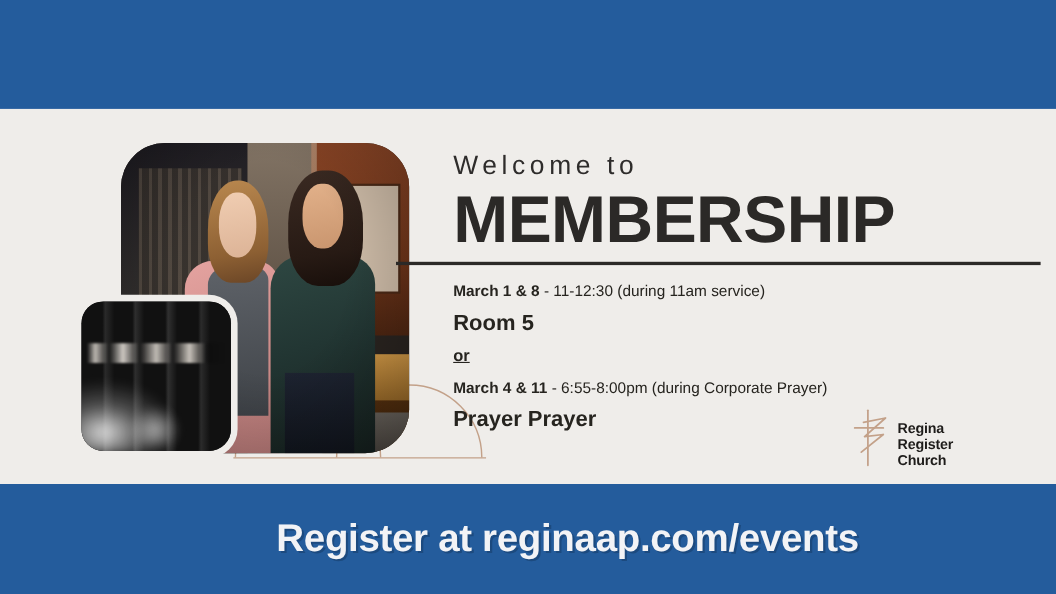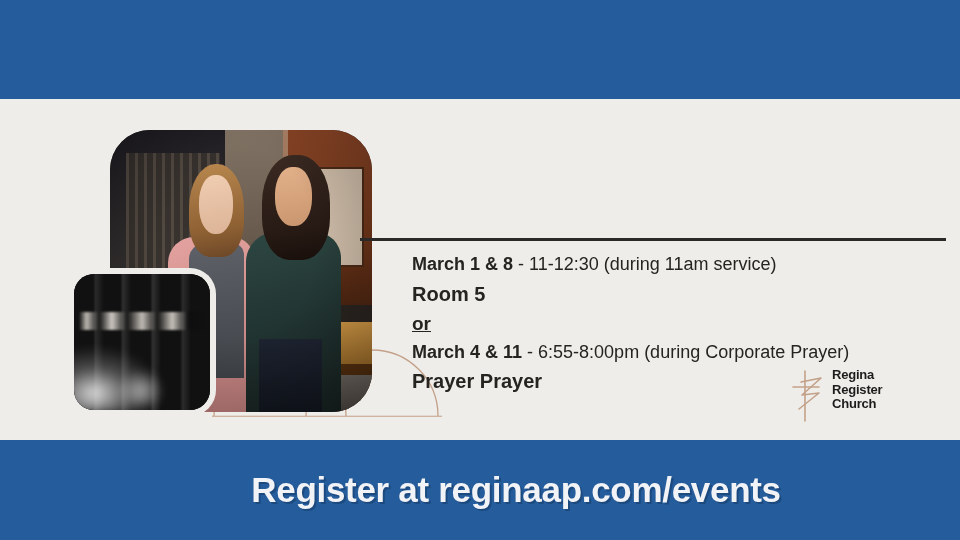--- a/index.html
+++ b/index.html
@@ -248,46 +248,46 @@
     background: #2b2927;
   }
   .details {
     position: absolute;
     left: 412px;
     top: 251px;
     width: 536px;
     color: #26241f;
   }
   .det-line {
-    font-size: 18px;
+    font-size: 14px;
     line-height: 27.5px;
     white-space: nowrap;
   }
   .det-line .b { font-weight: 700; }
   .det-sub {
     font-size: 20px;
     line-height: 30px;
     font-weight: 700;
   }
   .det-or {
-    font-size: 19px;
+    font-size: 15px;
     line-height: 30px;
     font-weight: 700;
     text-decoration: underline;
   }
 
   
   .logo {
     position: absolute;
-    left: 788px;
+    left: 772px;
     top: 368px;
     width: 128px;
     height: 58px;
     display: flex;
-    align-items: flex-start;
+    align-items: flex-end;
   }
   .logo-mark {
     width: 42px;
     height: 56px;
     flex: 0 0 42px;
   }
   .logo-text {
     margin-left: 2px;
     font-size: 13px;
     font-weight: 700;
@@ -336,20 +336,22 @@
   <div class="photo-inset">
     <div class="inner">
       <div class="pi-figs"></div>
       <div class="pi-hands"></div>
       <div class="pi-glow"></div>
       <div class="pi-glow2"></div>
     </div>
   </div>
 
   <div class="text-col">
+    <div class="welcome-to">Welcome to</div>
+    <div class="membership">MEMBERSHIP</div>
   </div>
 
   <div class="rule"></div>
 
   <div class="details">
     <div class="det-line"><span class="b">March 1 &amp; 8</span><span> - 11-12:30 (during 11am service)</span></div>
     <div class="det-sub">Room 5</div>
     <div class="det-or">or</div>
     <div class="det-line"><span class="b">March 4 &amp; 11</span><span> - 6:55-8:00pm (during Corporate Prayer)</span></div>
     <div class="det-sub">Prayer Prayer</div>

